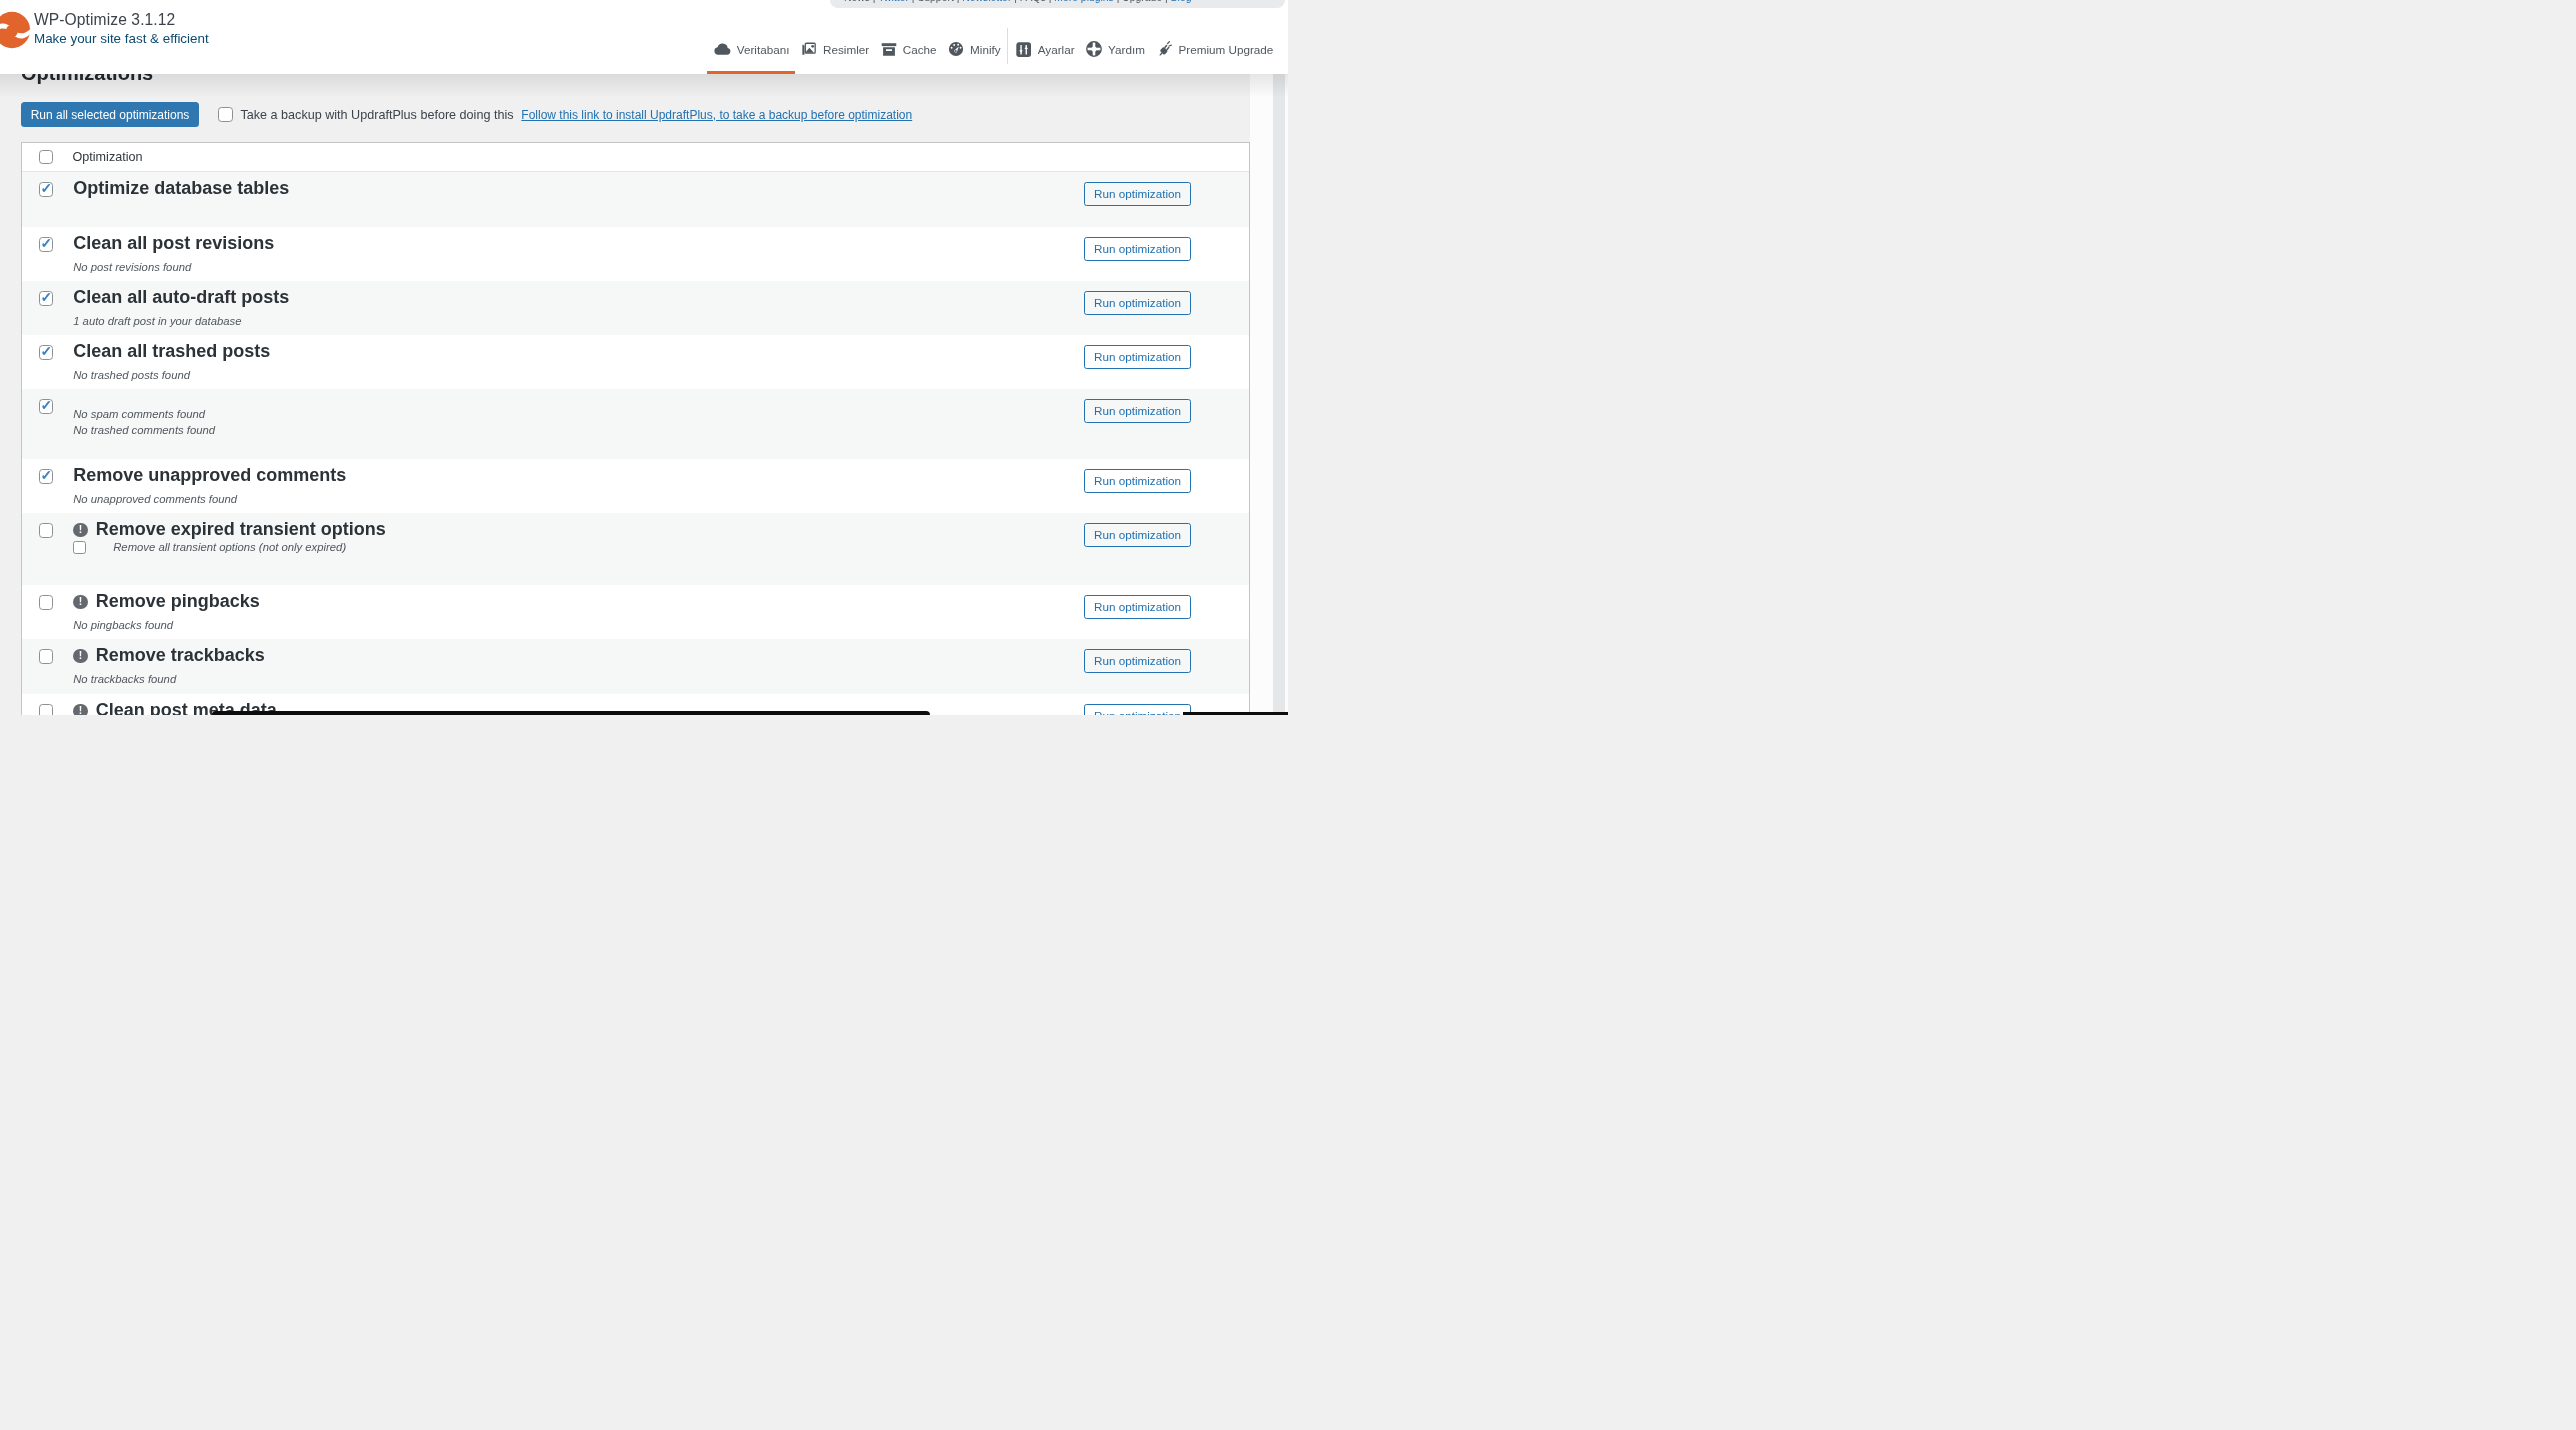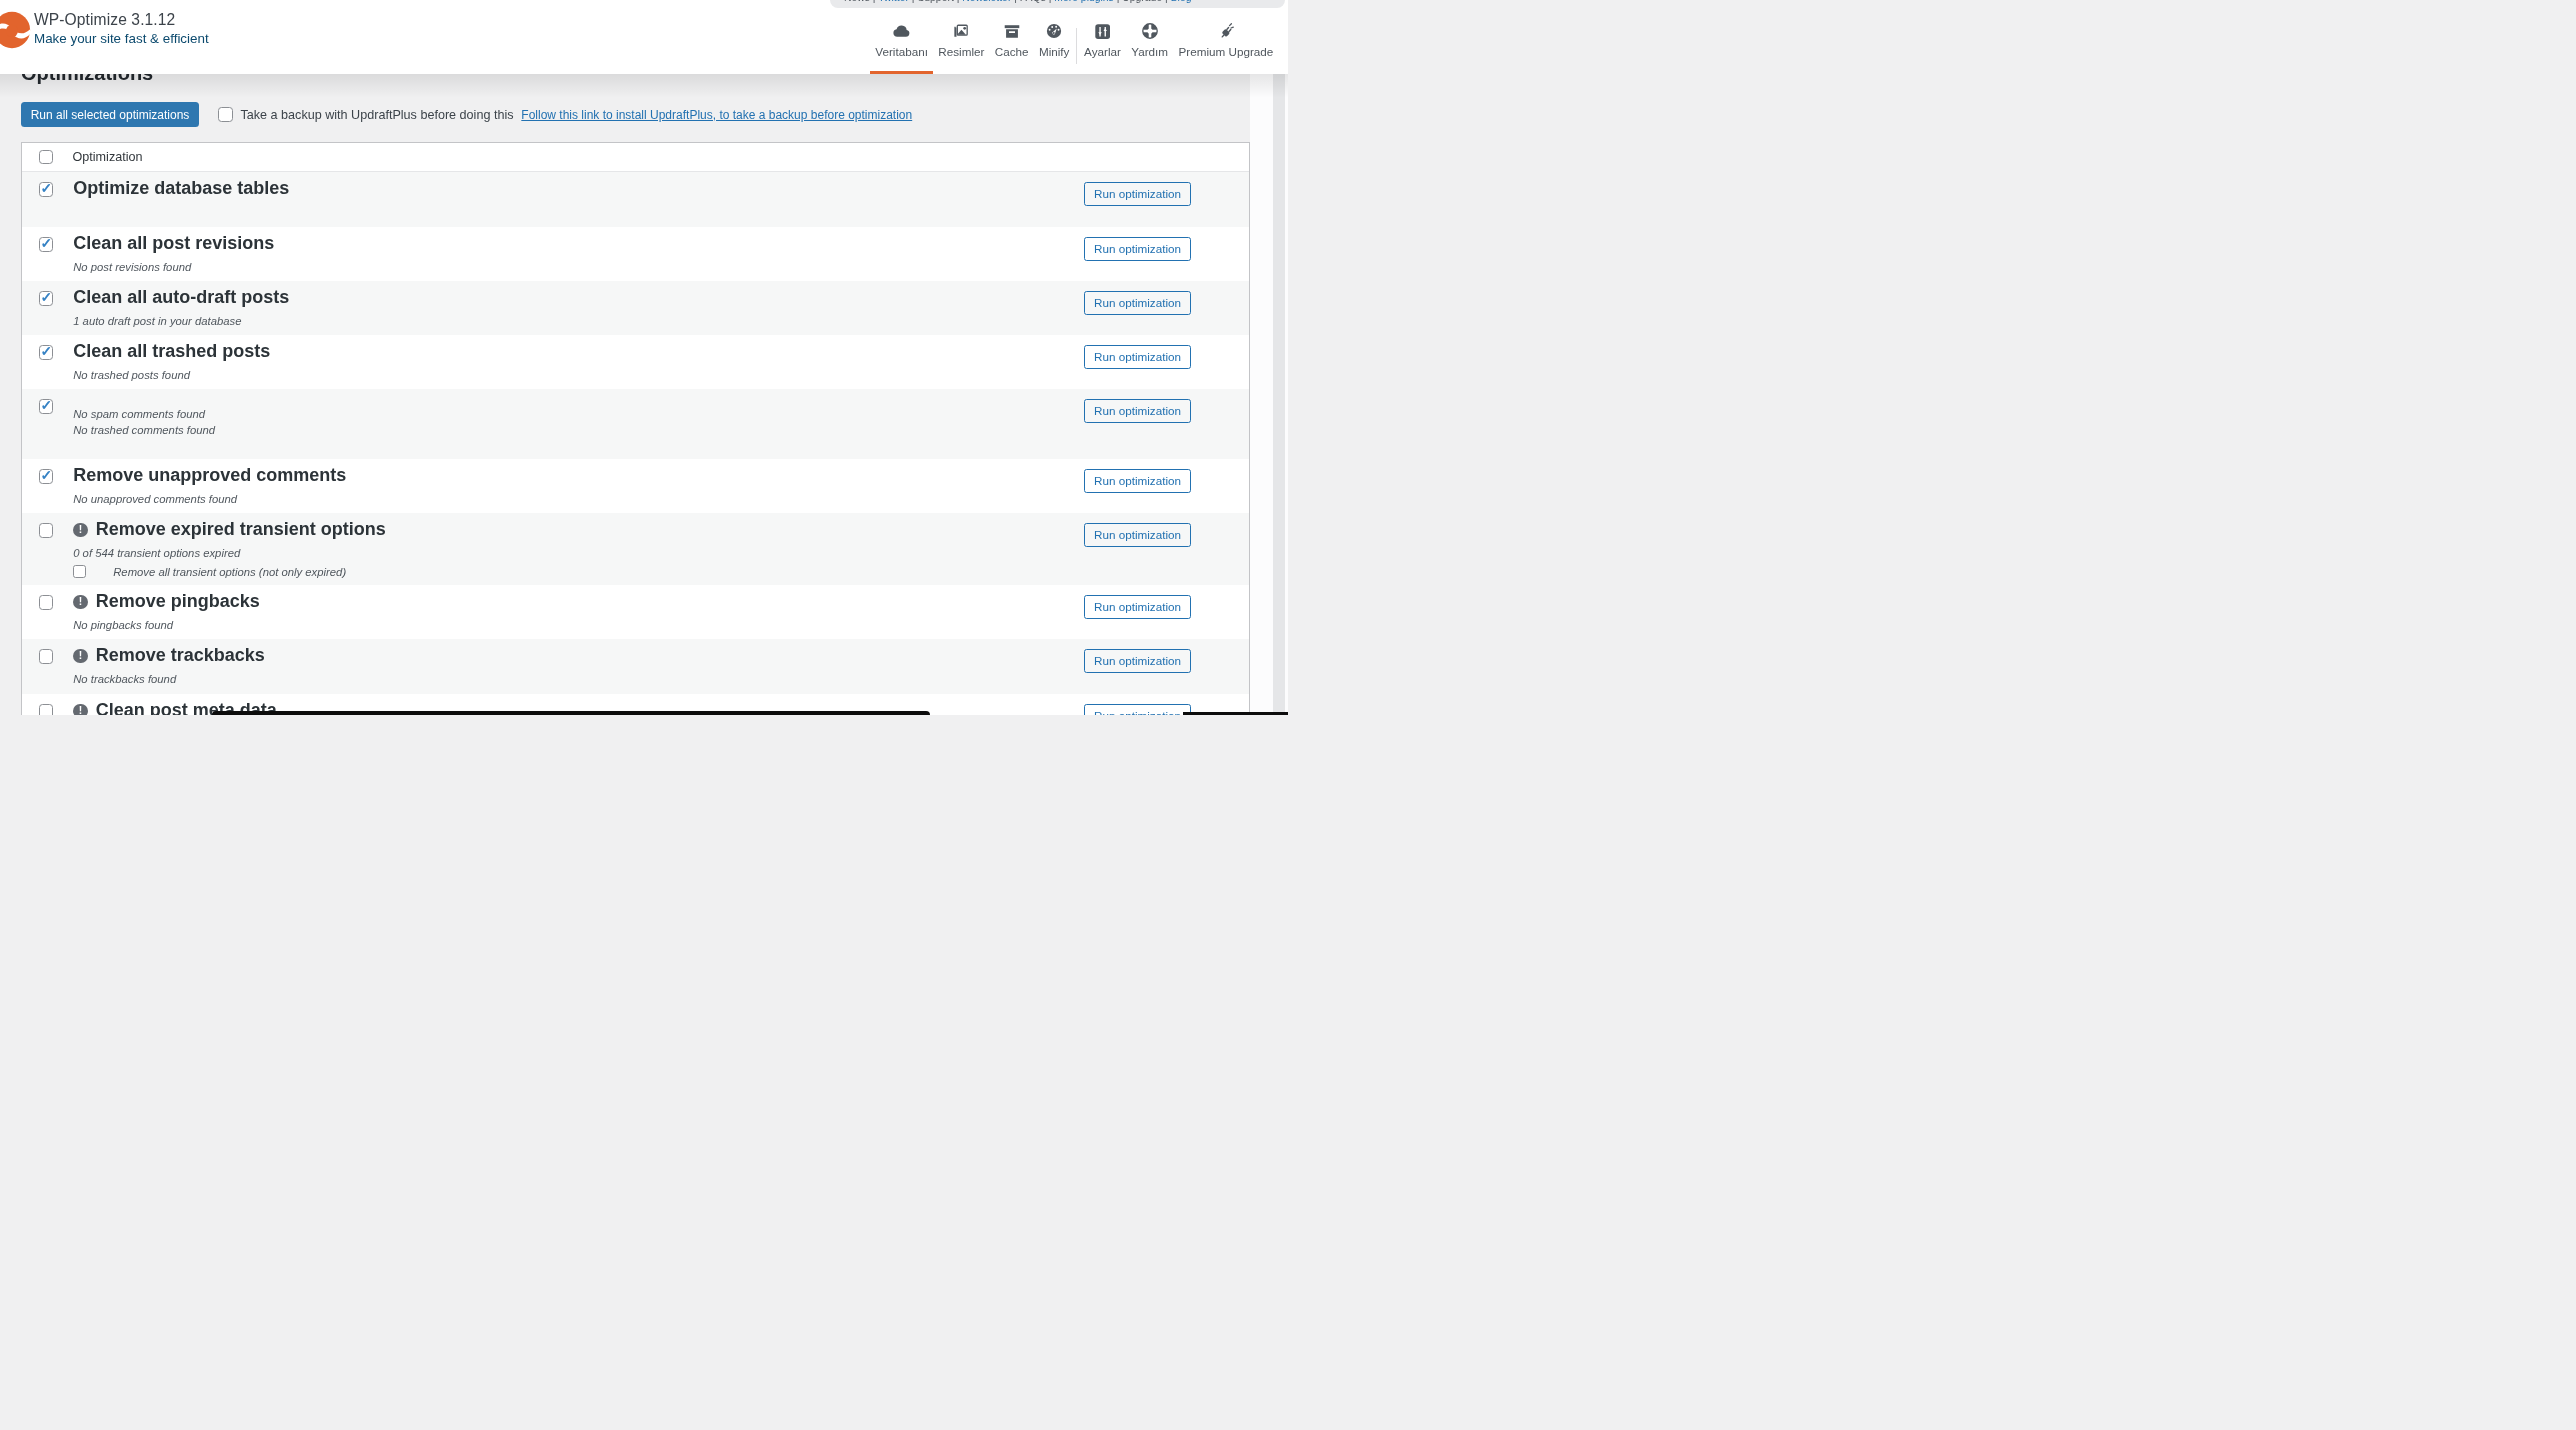--- a/index.html
+++ b/index.html
@@ -25,21 +25,21 @@
   .brand-subtitle { position:absolute; left:34px; top:31px; font-size:13.4px; color:#0c4a6e; }
 
   
   .links-strip { position:absolute; top:0; left:830px; width:455px; height:7.8px; background:#e9eaec;
     border-radius:0 0 8.7px 8.7px; overflow:hidden; z-index:12; }
   .links-strip .frag { position:absolute; top:-7.8px; left:14px; white-space:nowrap; font-size:10.4px; color:#50575e; }
   .links-strip .frag .blue { color:#2271b1; }
 
   
   .nav { position:absolute; right:9.5px; bottom:0; height:74px; display:flex; align-items:flex-end; z-index:11; }
-  .nav-tab { position:relative; display:flex; flex-direction:column; align-items:center; gap:5.2px;
+  .nav-tab { position:relative; display:flex; align-items:center; gap:5.2px;
     padding:0 5.2px 15.6px; cursor:pointer; }
   .nav-tab .tab-label { font-size:11.7px; color:#50575e; white-space:nowrap; }
   .nav-tab.active::after { content:""; position:absolute; left:0; right:0; bottom:0; height:3.5px; background:#e2642d; }
   .nav-tab svg { display:block; }
   .nav-divider { width:0.9px; height:36px; background:#dcdcde; margin:0 1.7px 10.4px; }
 
   
   .page-heading { position:absolute; left:21px; top:62px; font-size:20px; font-weight:700; color:#23282d; z-index:1; }
 
   .btn-primary { position:absolute; left:21px; top:102px; width:178px; height:25px;
@@ -277,21 +277,20 @@
         </div>
         <button class="run-btn">Run optimization</button>
       </div>
       <div class="row odd" style="height: 72px;">
         <span class="cb"></span>
     <div class="row-main">
       <div class="row-title-line">
             <span class="warn">!</span>
             <span class="row-title">Remove expired transient options</span>
           </div>
-          <div class="row-desc">0 of 544 transient options expired</div>
           <div class="sub-row">
       <span class="cb small"></span>
       <span class="sub-label">Remove all transient options (not only expired)</span>
           </div>
         </div>
         <button class="run-btn">Run optimization</button>
       </div>
       <div class="row even" style="height: 54px;">
         <span class="cb"></span>
     <div class="row-main">

